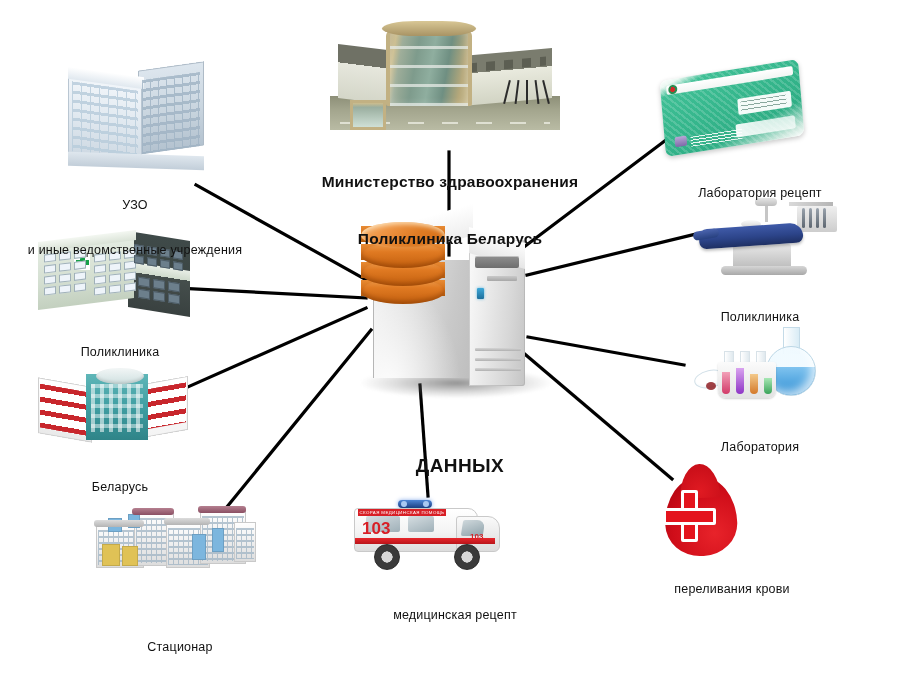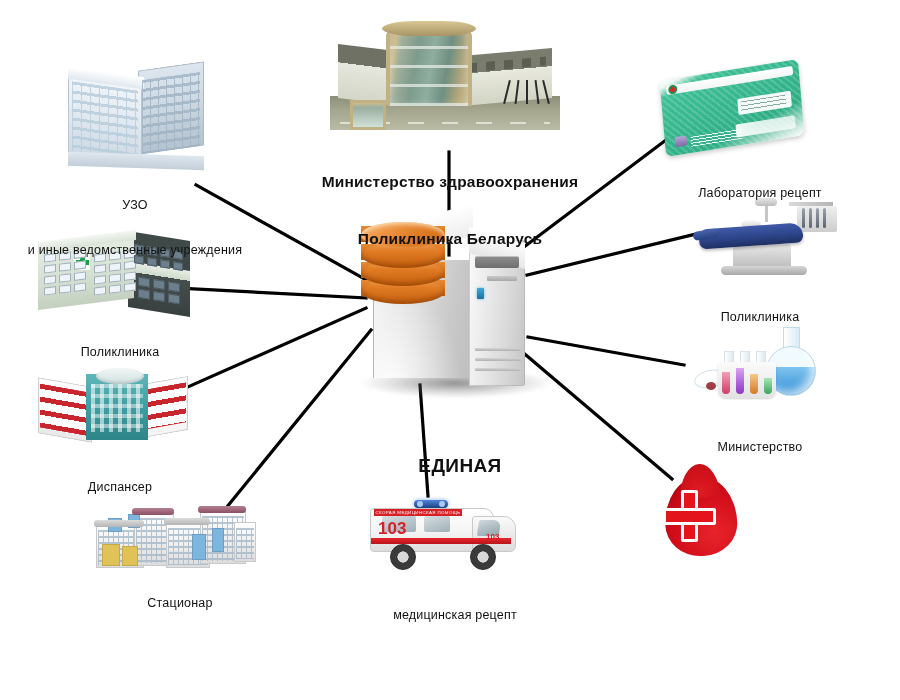--- a/index.html
+++ b/index.html
@@ -592,21 +592,21 @@
     <div>Поликлиника</div>
   </div>
 
   <div class="node bld" style="left:38px;top:368px;width:156px;height:80px;">
     <div class="ds-left"></div>
     <div class="ds-right"></div>
     <div class="ds-mid"></div>
     <div class="ds-drum"></div>
   </div>
   <div class="label" style="left:10px;top:450px;width:220px;">
-    <div>Диспансер</div>
+    <div>Беларусь</div>
   </div>
 
   <div class="node bld" style="left:88px;top:498px;width:170px;height:78px;">
     <div class="st-block" style="left:8px;top:26px;width:48px;height:44px;">
         <i class="st-windows"></i>
       </div>
     <div class="st-block" style="left:46px;top:14px;width:40px;height:54px;">
         <i class="st-windows"></i>
       </div>
     <div class="st-block" style="left:78px;top:24px;width:44px;height:46px;">
@@ -622,25 +622,25 @@
     <div class="st-acc" style="left:34px;top:48px;width:16px;height:20px;background:#e0c256;"></div>
     <div class="st-acc" style="left:20px;top:20px;width:14px;height:14px;background:#7cb6de;"></div>
     <div class="st-acc" style="left:40px;top:16px;width:12px;height:14px;background:#7cb6de;"></div>
     <div class="st-acc" style="left:104px;top:36px;width:14px;height:26px;background:#7cb6de;"></div>
     <div class="st-acc" style="left:124px;top:30px;width:12px;height:24px;background:#7cb6de;"></div>
     <div class="st-roof" style="left:44px;top:10px;width:42px;"></div>
     <div class="st-roof" style="left:110px;top:8px;width:48px;"></div>
     <div class="st-roof grey" style="left:6px;top:22px;width:50px;"></div>
     <div class="st-roof grey" style="left:76px;top:20px;width:46px;"></div>
   </div>
-  <div class="label" style="left:70px;top:566px;width:220px;">
+  <div class="label" style="left:70px;top:610px;width:220px;">
     <div>Стационар</div>
   </div>
 
-  <div class="node amb" style="left:368px;top:490px;">
+  <div class="node amb" style="left:352px;top:490px;">
     <div class="amb-light"></div>
     <div class="amb-body"></div>
     <div class="amb-cab"></div>
     <div class="amb-rearwin"></div>
     <div class="amb-rearwin2"></div>
     <div class="amb-win"></div>
     <div class="amb-banner">
       <span>СКОРАЯ МЕДИЦИНСКАЯ ПОМОЩЬ</span>
     </div>
     <div class="amb-103">103</div>
@@ -653,38 +653,39 @@
     <div>медицинская рецепт</div>
   </div>
 
   <div class="node drop" style="left:655px;top:472px;">
     <div class="drop-shape"></div>
     <div class="cross-v"></div>
     <div class="cross-h"></div>
     <div class="cross-fill"></div>
   </div>
   <div class="label" style="left:617px;top:552px;width:230px;">
+    <div>переливания крови</div>
   </div>
 
   <div class="node lab" style="left:690px;top:320px;">
     <div class="lab-dish"></div>
     <div class="lab-drop"></div>
     <div class="lab-neck"></div>
     <div class="lab-flask"></div>
     <div class="lab-stem" style="left:34px;"></div>
     <div class="lab-stem" style="left:50px;"></div>
     <div class="lab-stem" style="left:66px;"></div>
     <div class="lab-rack"></div>
     <div class="lab-tube" style="left:32px;height:22px;background:linear-gradient(180deg,#f2a0b8,#d23a68);"></div>
     <div class="lab-tube" style="left:46px;height:26px;background:linear-gradient(180deg,#d9a3ef,#8e35c6);"></div>
     <div class="lab-tube" style="left:60px;height:20px;background:linear-gradient(180deg,#f3c98a,#d4792a);"></div>
     <div class="lab-tube" style="left:74px;height:16px;background:linear-gradient(180deg,#a7e7b4,#3aa35a);"></div>
   </div>
   <div class="label" style="left:660px;top:410px;width:200px;">
-    <div>Министерство</div>
+    <div>Лаборатория</div>
   </div>
 
   <div class="node dent" style="left:693px;top:196px;">
     <div class="dent-lamp"></div>
     <div class="dent-pole"></div>
     <div class="dent-arm"></div>
     <div class="dent-tray">
       <span style="left:5px;"></span>
         <span style="left:12px;"></span>
       <span style="left:19px;"></span>
@@ -732,16 +733,16 @@
       <div class="db-band" style="top:44px;"></div>
       <div class="db-disc" style="top:42px;"></div>
       <div class="db-band" style="top:26px;"></div>
       <div class="db-disc" style="top:24px;"></div>
       <div class="db-band" style="top:8px;"></div>
       <div class="db-disc db-top" style="top:4px;"></div>
     </div>
   </div>
 
   <div class="label bold" style="left:330px;top:406px;width:260px;">
-    <div>ЕДИНАЯ</div>
+    <div>ДАННЫХ</div>
   </div>
 
 </div>
 
 </body></html>

